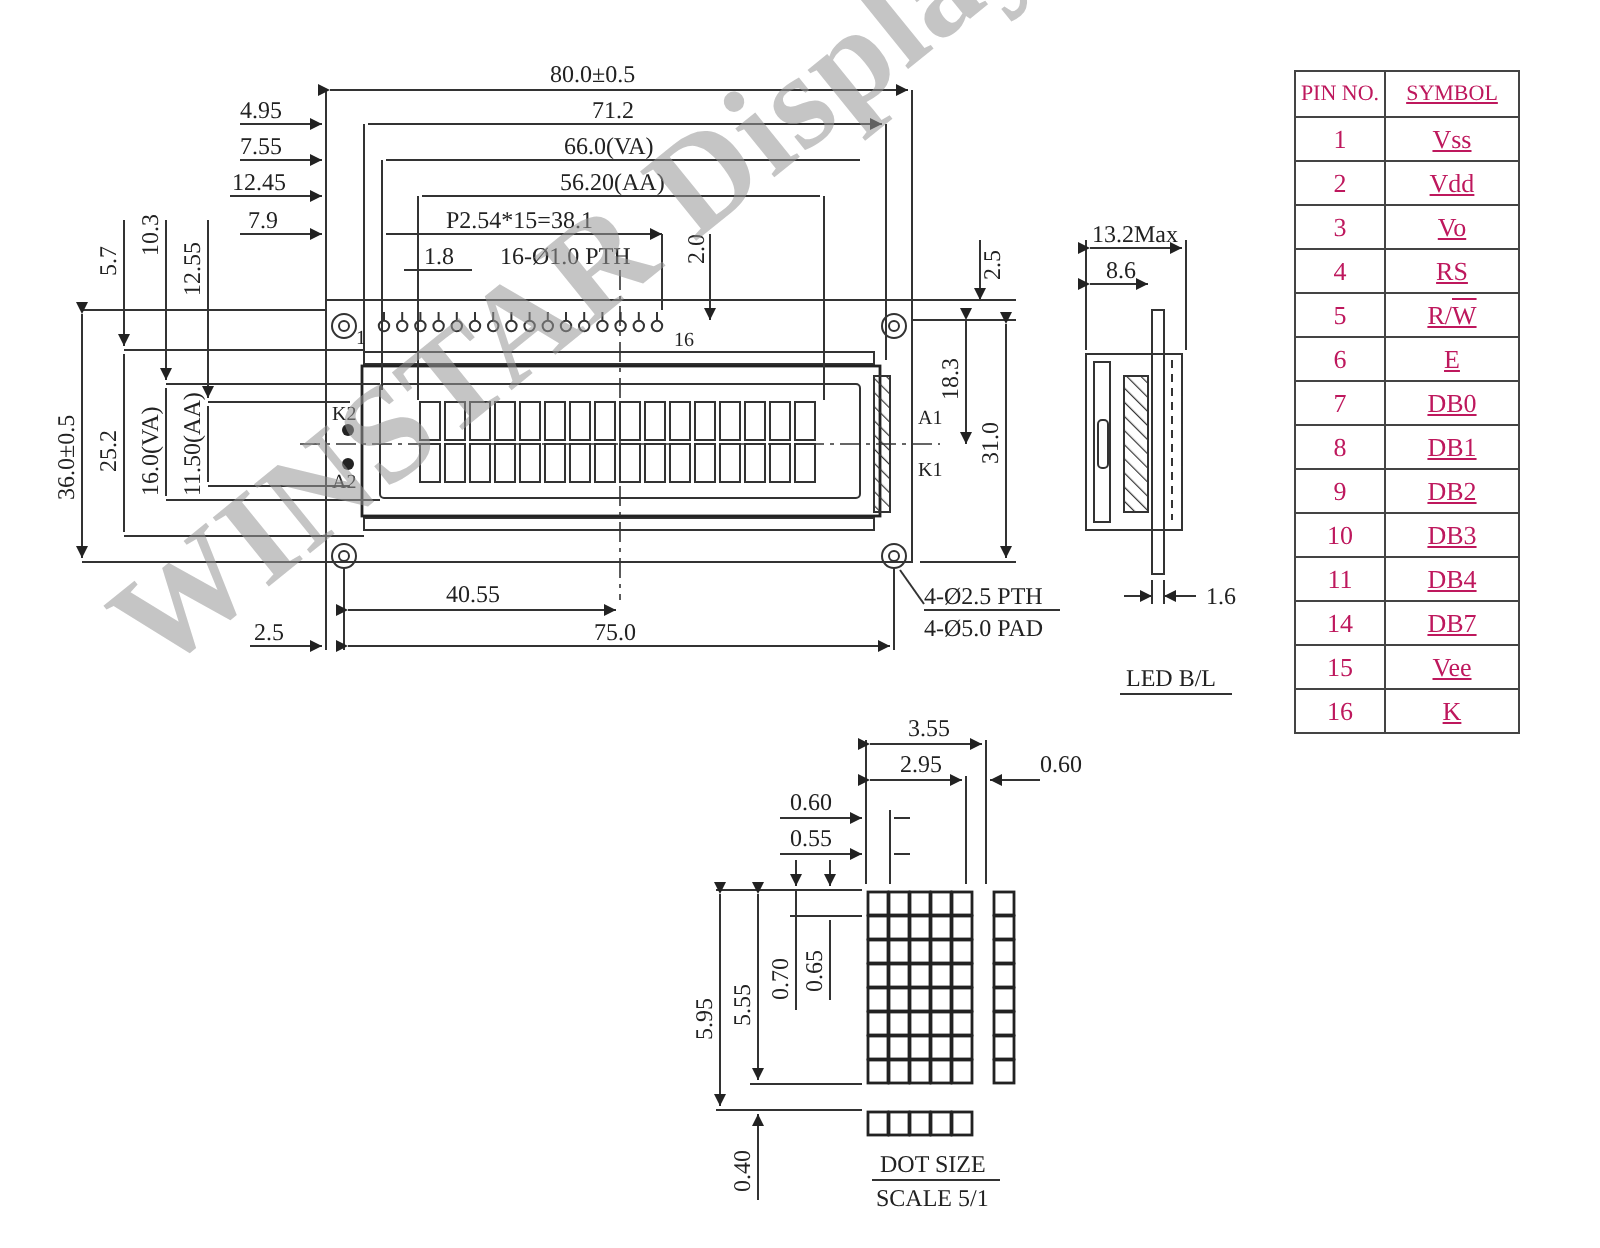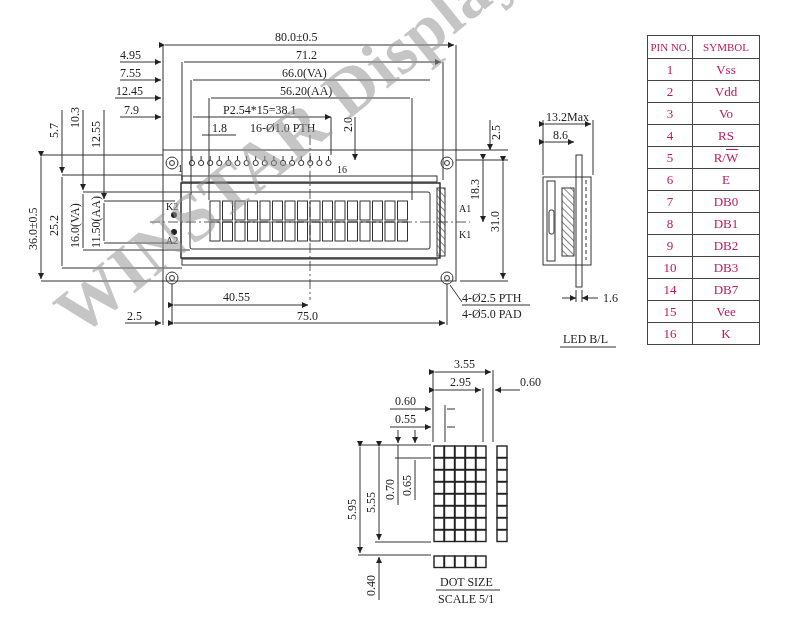--- a/index.html
+++ b/index.html
@@ -7,21 +7,21 @@
   svg { position:absolute; left:0; top:0; }
   .dim { font-family:"Liberation Serif","DejaVu Serif",serif; font-size:12px; fill:#222; }
   .dim-sm { font-size:10px; }
   .ln { stroke:#333; stroke-width:1; fill:none; }
   .ln2 { stroke:#222; stroke-width:1.4; fill:none; }
   .cl { stroke:#333; stroke-width:0.8; stroke-dasharray:10 3 2 3; fill:none; }
   .pin-table { position:absolute; left:647px; top:15px; border-collapse:collapse; font-family:"Liberation Serif","DejaVu Serif",serif; font-size:13px; color:#be185d;margin-top:20px; }
   .pin-table th, .pin-table td { border:1px solid #444; height:21px; padding:0; text-align:center; font-weight:normal; }
   .pin-table th { font-size:11px; height:22px; }
   .pin-table .c1 { width:44px; }
-  .pin-table .c2 { width:66px; }
+  .pin-table .c2 { width:66px;text-decoration:underline; }
   .overline { text-decoration:overline; }
   .watermark { position:absolute; left:40px; top:290px; font-family:"Liberation Serif","DejaVu Serif",serif; font-weight:bold; font-size:68px; color:rgba(150,150,150,0.55); transform:rotate(-39deg); transform-origin:0 0; white-space:nowrap; letter-spacing:1px; pointer-events:none; }
 </style>
 </head>
 <body>
 
 <svg width="800" height="624" viewBox="0 0 800 624">
   <defs>
     <pattern id="hatch" width="5" height="5" patternUnits="userSpaceOnUse" patternTransform="rotate(-45)">
       <line x1="0" y1="0" x2="0" y2="5" stroke="#333" stroke-width="1.2"></line>
@@ -391,20 +391,24 @@
       </tr>
       <tr>
         <td class="c1">9</td>
         <td class="c2">DB2</td>
       </tr>
       <tr>
         <td class="c1">10</td>
         <td class="c2">DB3</td>
       </tr>
       <tr>
+        <td class="c1">11</td>
+        <td class="c2">DB4</td>
+      </tr>
+      <tr>
         <td class="c1">14</td>
         <td class="c2">DB7</td>
       </tr>
       <tr>
         <td class="c1">15</td>
         <td class="c2">Vee</td>
       </tr>
       <tr>
         <td class="c1">16</td>
         <td class="c2">K</td>

